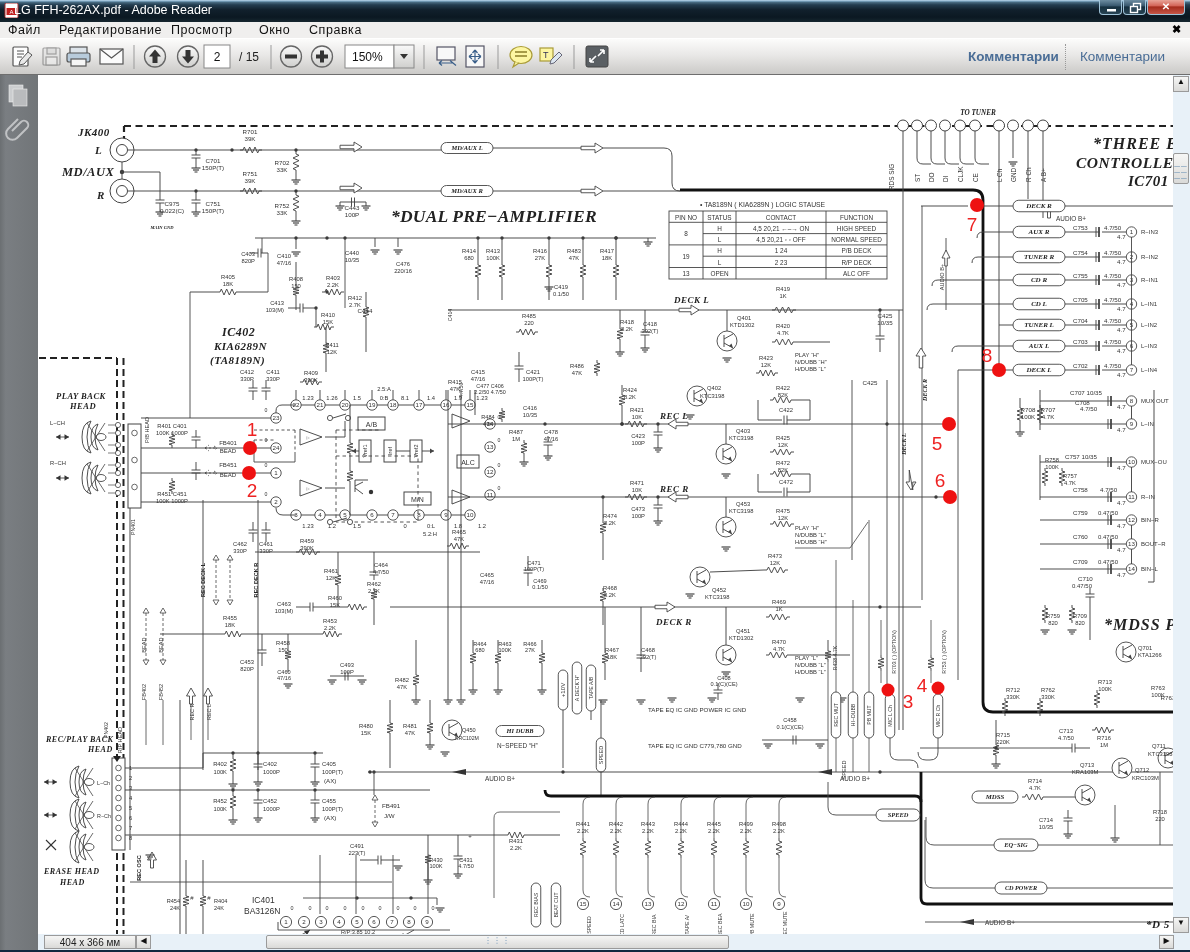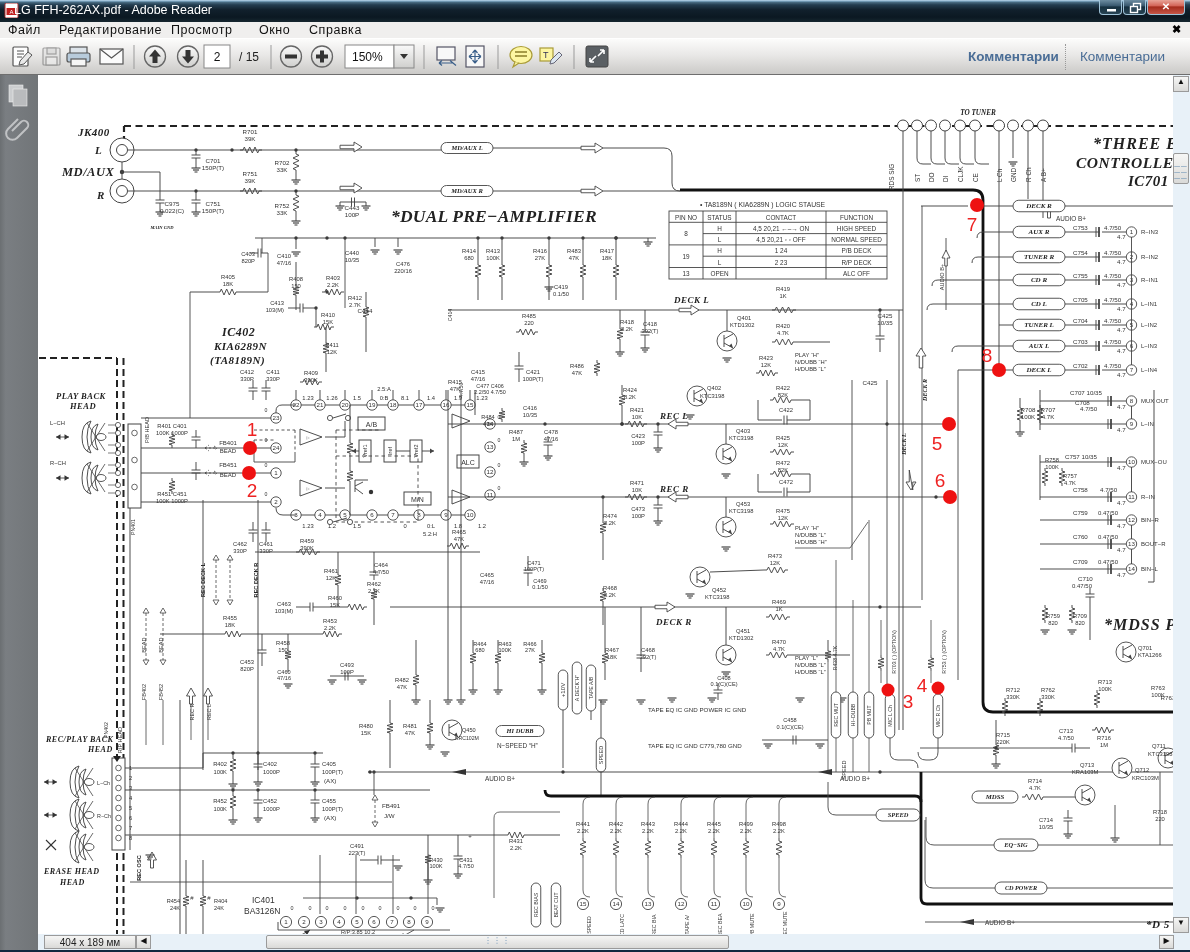--- a/index.html
+++ b/index.html
@@ -1790,17 +1790,17 @@
 <circle cx="999" cy="370" r="7" fill="#ee1111"></circle>
 <text x="987" y="362" font-size="19" text-anchor="middle" fill="#ee2222" font-family="&quot;Liberation Sans&quot;, sans-serif">8</text>
 </svg>
   </div>
 <div id="vscroll">
  <div class="sbox" style="left:0px;top:1px;width:16px;height:16px;text-align:center;font-size:8px;color:#111">▲</div>
  <div class="sbox" style="left:0px;top:78px;width:16px;height:31px;border-radius:2px;text-align:center;padding-top:8px;line-height:3px"><span class="grip">──<br>──<br>──</span></div>
  <div class="sbox" style="left:0px;top:842px;width:16px;height:16px;text-align:center;font-size:8px;color:#111">▼</div>
 </div>
 <div id="status">
- <div class="sbox" style="left:6px;top:1px;width:92px;height:14px;font-size:10px;color:#222;text-align:center;padding-top:1px">404 x 189 мм</div>
+ <div class="sbox" style="left:6px;top:1px;width:92px;height:14px;font-size:10px;color:#222;text-align:center;padding-top:1px">404 x 366 мм</div>
  <div class="sbox" style="left:98px;top:1px;width:15px;height:14px;text-align:center;font-size:8px;color:#111">◀</div>
  <div class="sbox" style="left:228px;top:1px;width:463px;height:14px;border-radius:2px;text-align:center;font-size:8px"><span class="grip">⋮⋮⋮</span></div>
  <div class="sbox" style="left:1121px;top:1px;width:15px;height:14px;text-align:center;font-size:8px;color:#111">▶</div>
 </div>
 <div id="bottomborder"></div>
 </body></html>

